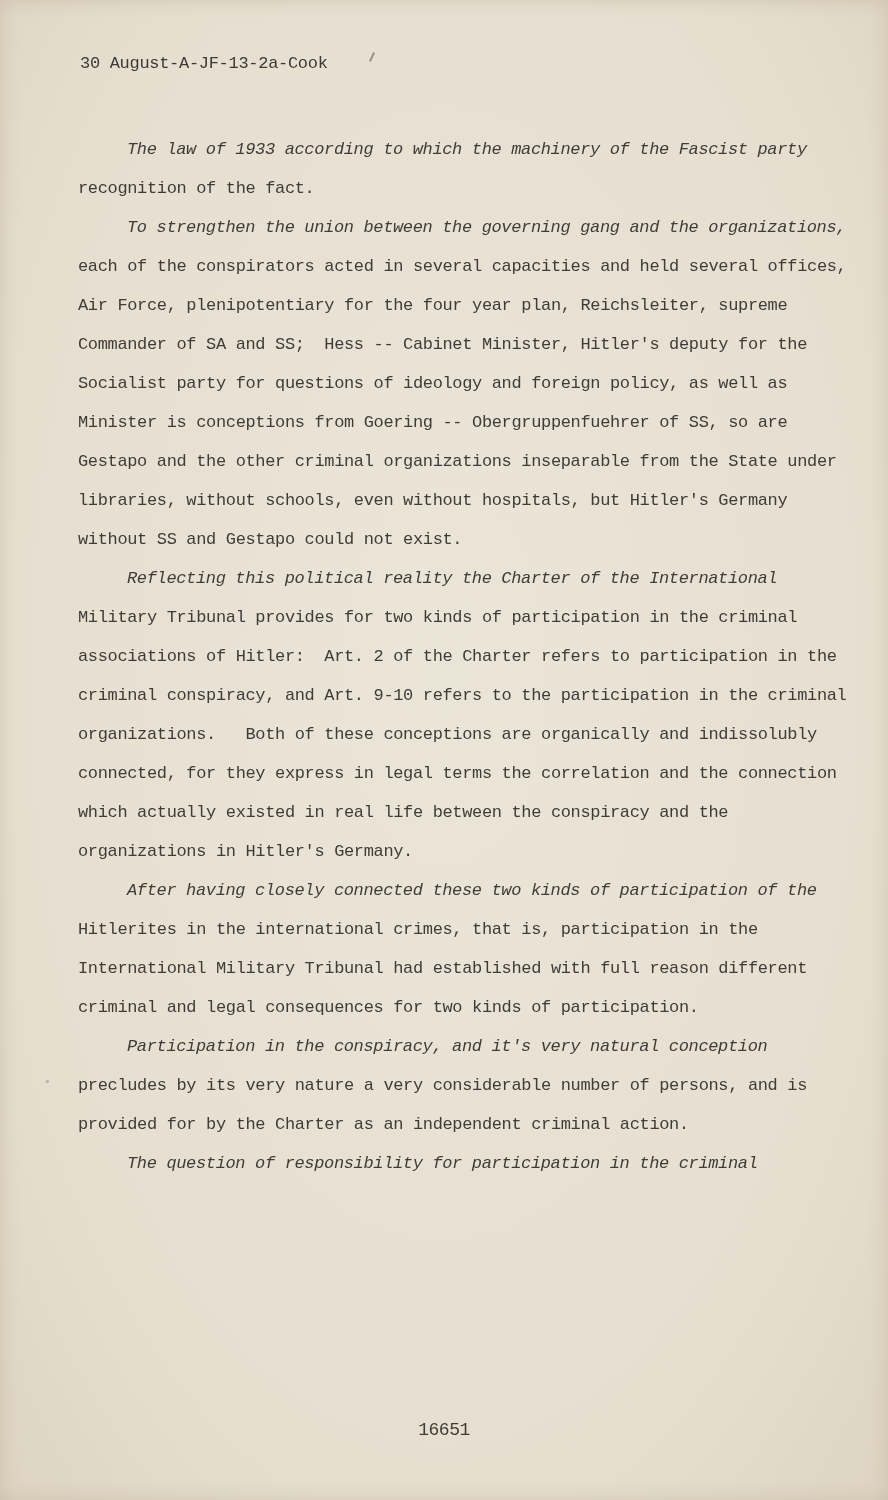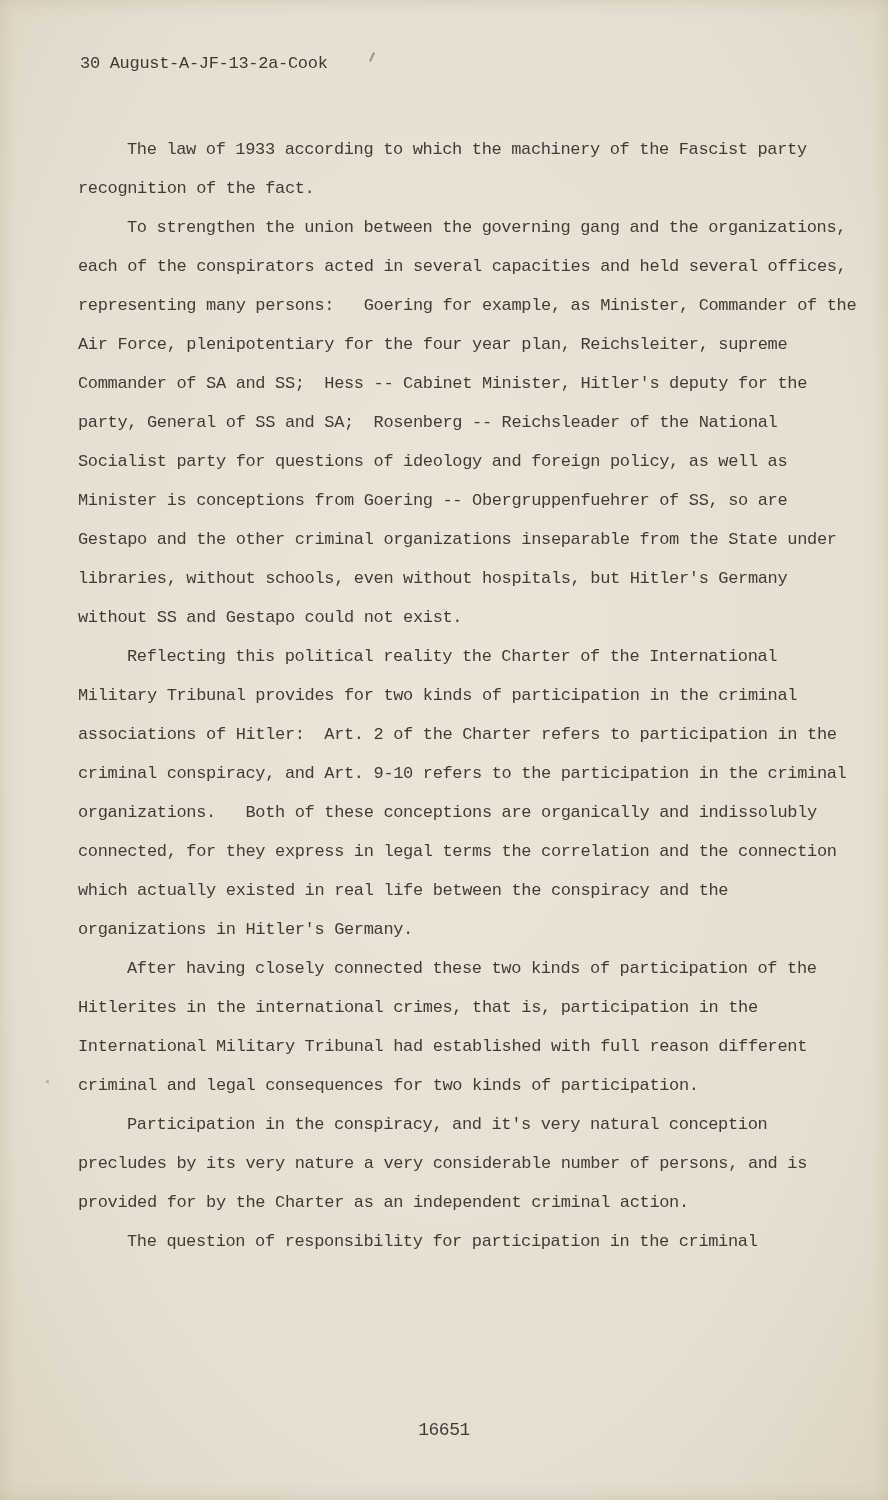--- a/index.html
+++ b/index.html
@@ -51,20 +51,21 @@
       line-height: 39px;
       color: #3f3c37;
       letter-spacing: -0.35px;
     }
     .line {
       white-space: pre;
       height: 39px;
     }
     .line.indent {
       padding-left: 49px;
+      font-style: italic;
     }
     .page-number {
       position: absolute;
       left: 0;
       width: 888px;
       top: 1420px;
       text-align: center;
       font-family: Liberation Mono, monospace;
       font-size: 18px;
       color: #3f3c37;
@@ -83,24 +84,22 @@
 
 <div class="page">
   <div class="header-line">30 August-A-JF-13-2a-Cook</div>
   <div class="tick-mark"></div>
 
   <div class="body-text" id="body-text">
       <div class="line indent">The law of 1933 according to which the machinery of the Fascist party</div>
       <div class="line">recognition of the fact.</div>
       <div class="line indent">To strengthen the union between the governing gang and the organizations,</div>
       <div class="line">each of the conspirators acted in several capacities and held several offices,</div>
-      <div class="line">representing many persons:   Goering for example, as Minister, Commander of the</div>
       <div class="line">Air Force, plenipotentiary for the four year plan, Reichsleiter, supreme</div>
       <div class="line">Commander of SA and SS;  Hess -- Cabinet Minister, Hitler's deputy for the</div>
-      <div class="line">party, General of SS and SA;  Rosenberg -- Reichsleader of the National</div>
       <div class="line">Socialist party for questions of ideology and foreign policy, as well as</div>
       <div class="line">Minister is conceptions from Goering -- Obergruppenfuehrer of SS, so are</div>
       <div class="line">Gestapo and the other criminal organizations inseparable from the State under</div>
       <div class="line">libraries, without schools, even without hospitals, but Hitler's Germany</div>
       <div class="line">without SS and Gestapo could not exist.</div>
       <div class="line indent">Reflecting this political reality the Charter of the International</div>
       <div class="line">Military Tribunal provides for two kinds of participation in the criminal</div>
       <div class="line">associations of Hitler:  Art. 2 of the Charter refers to participation in the</div>
       <div class="line">criminal conspiracy, and Art. 9-10 refers to the participation in the criminal</div>
       <div class="line">organizations.   Both of these conceptions are organically and indissolubly</div>

